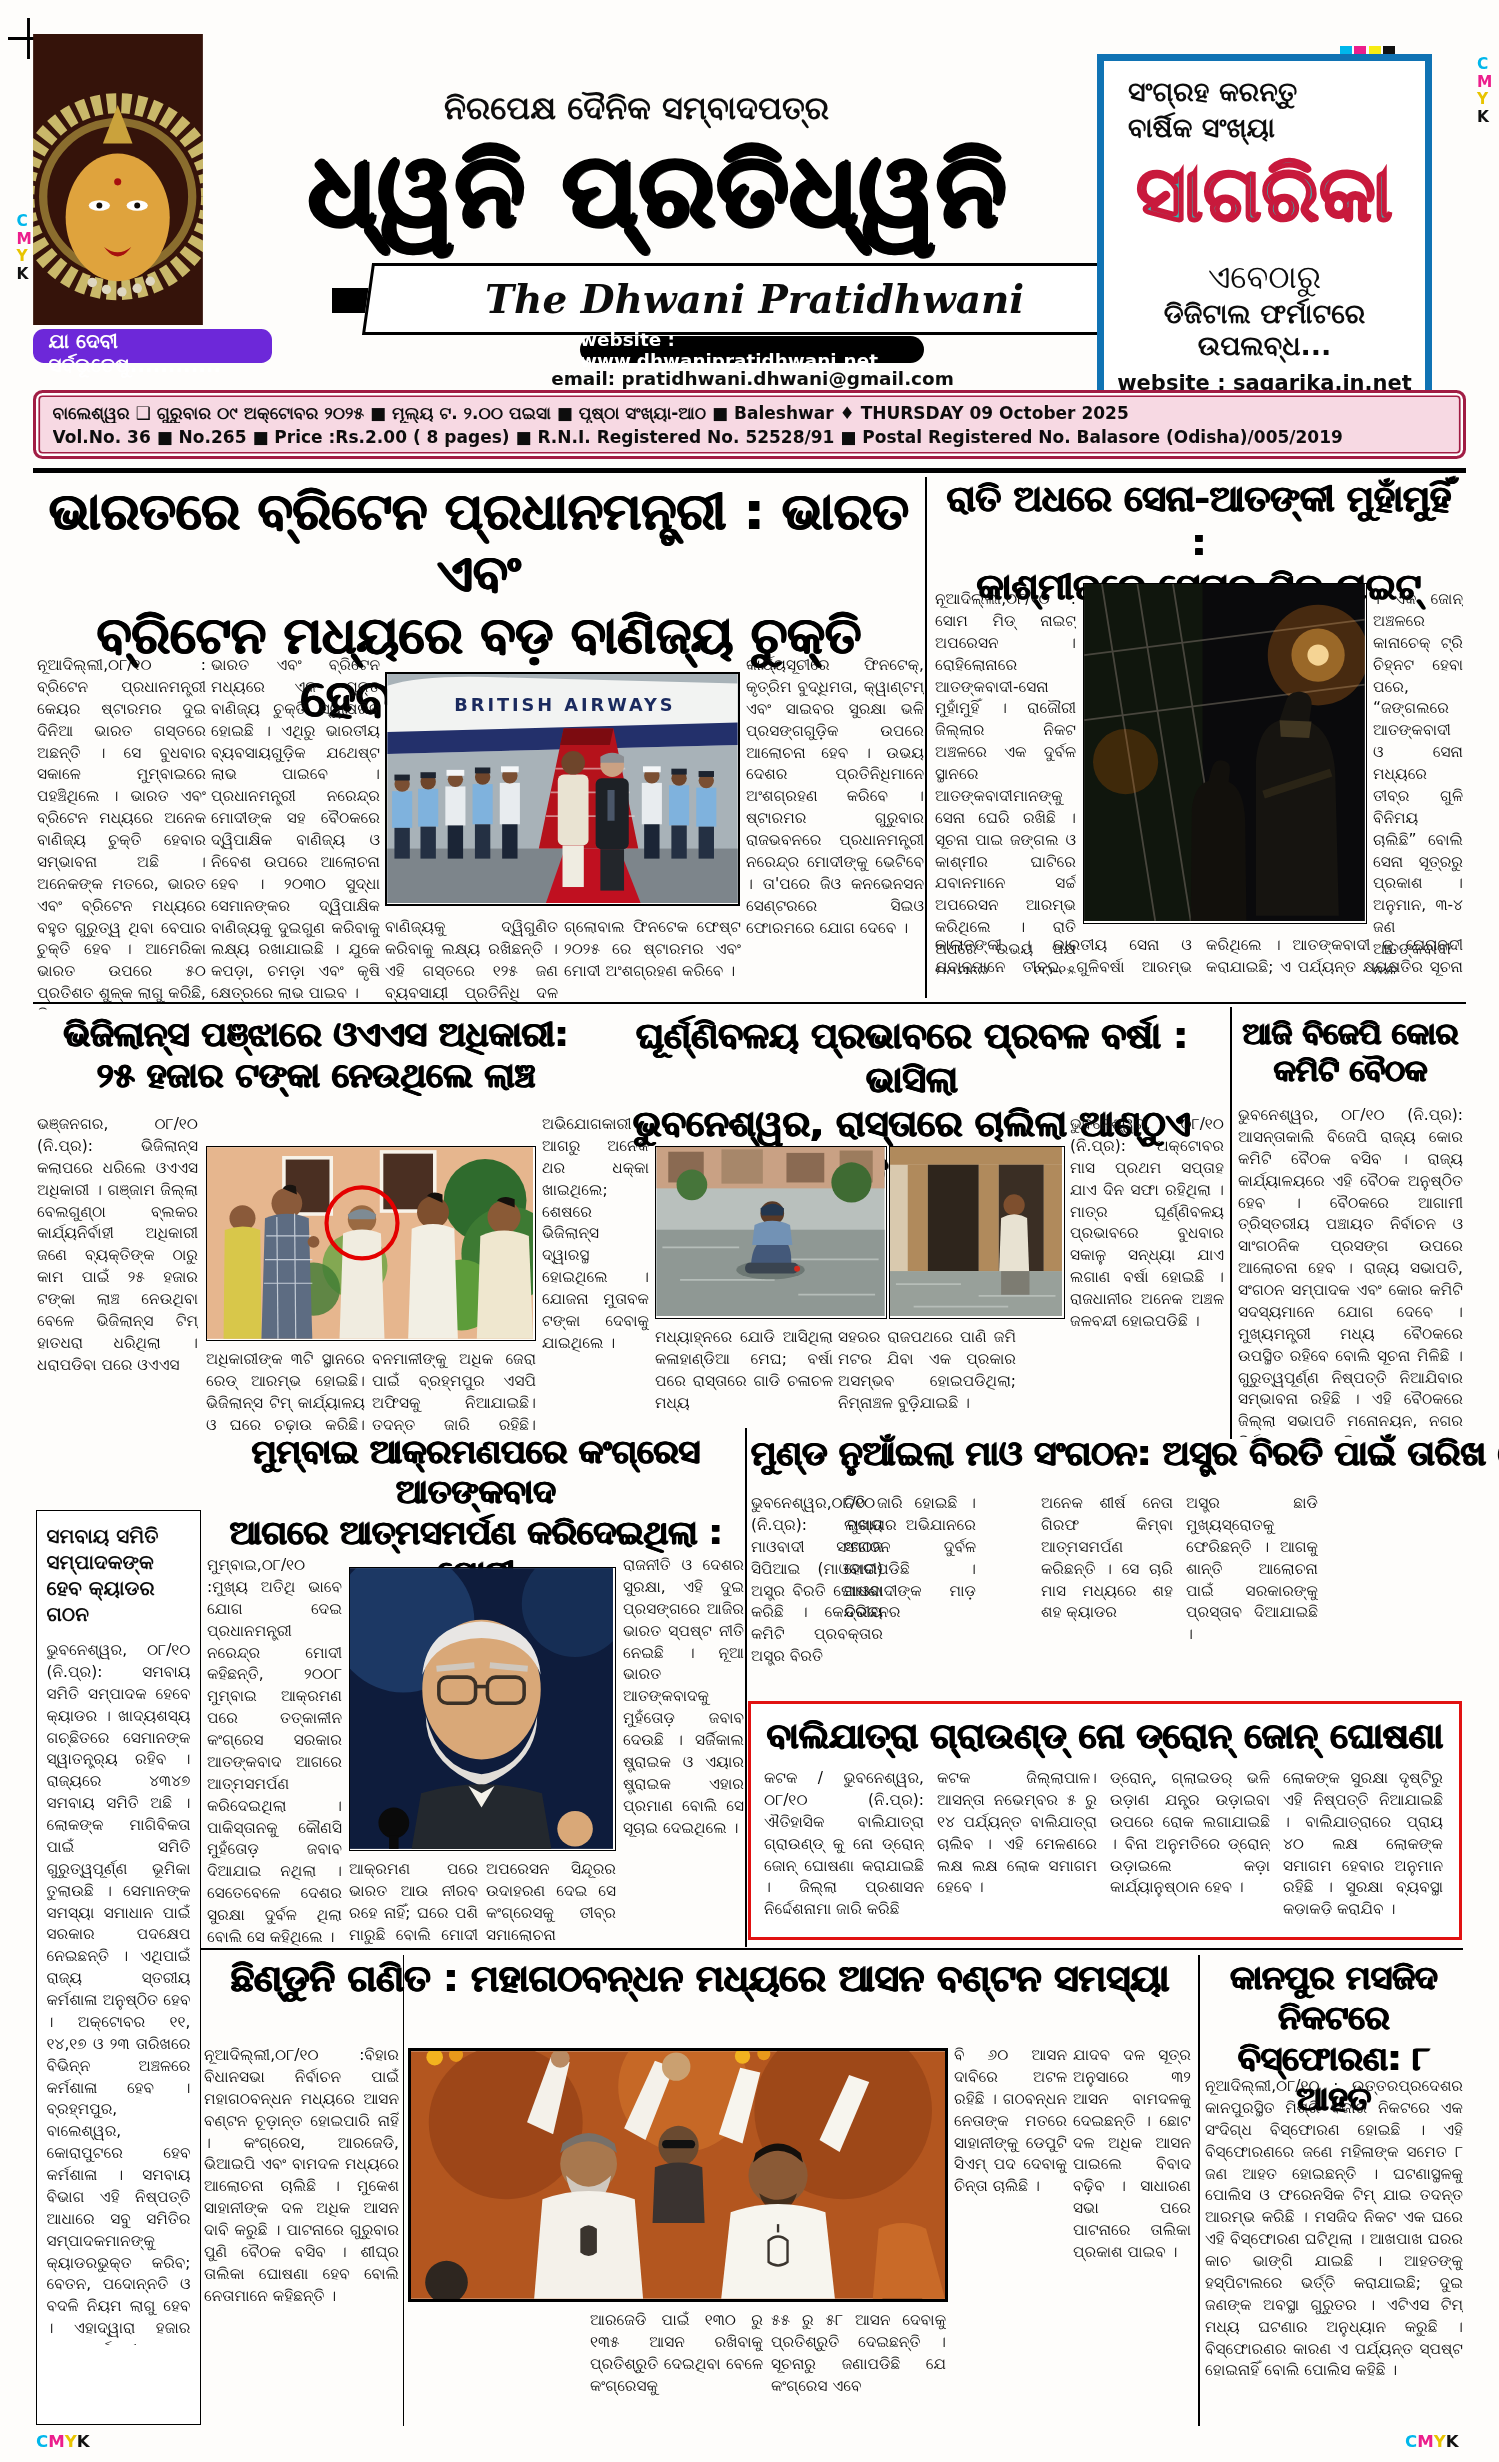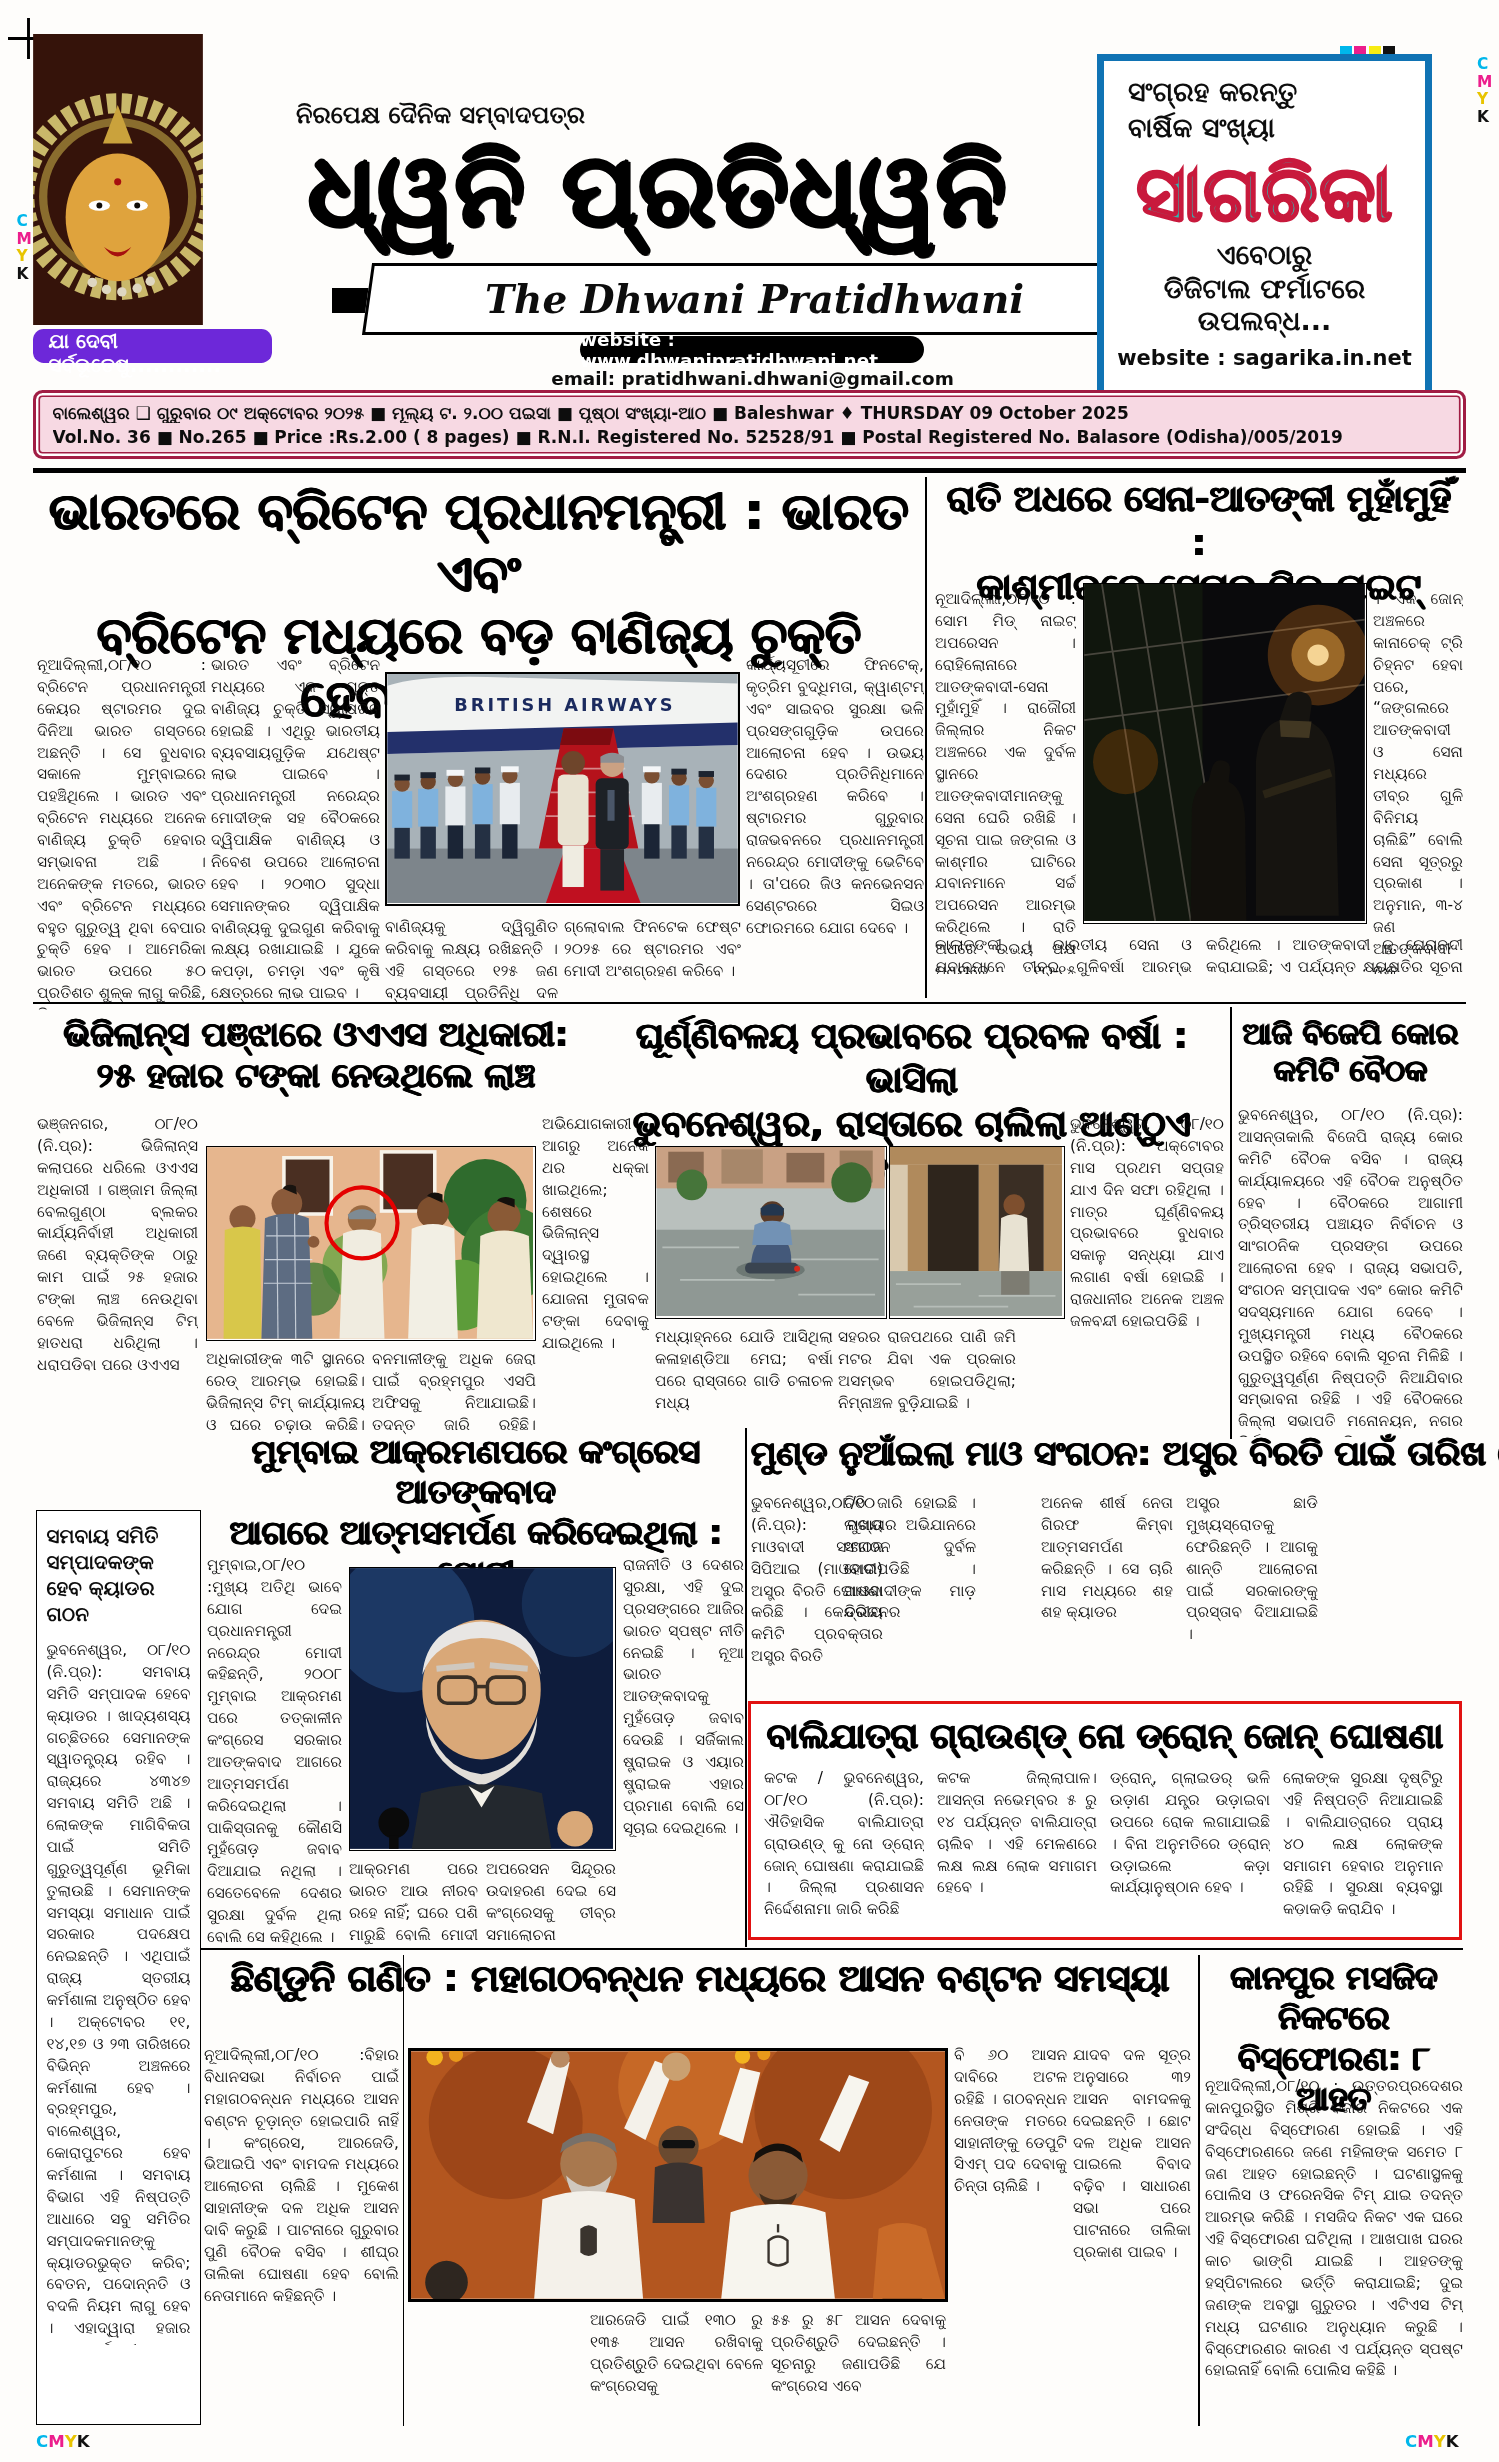--- a/index.html
+++ b/index.html
@@ -76,36 +76,36 @@
         <circle cx="124" cy="432" r="8" fill="#ded7c2"></circle>
         <circle cx="150" cy="436" r="8" fill="#ded7c2"></circle>
         <circle cx="176" cy="430" r="8" fill="#ded7c2"></circle>
         <circle cx="198" cy="418" r="8" fill="#ded7c2"></circle>
     </svg>
   </div>
   <div class="abs devibox" style="left:33px;top:329px;width:239px;height:34px;padding-left:15.4px;">
     <span style="font-size:20px;font-weight:bold;">ଯା ଦେବୀ ସର୍ବଭୂତେଷୁ............</span>
   </div>
 
-  <div class="abs" style="left:296px;top:101px;width:681px;font-size:24px;font-weight:bold;">ନିରପେକ୍ଷ ଦୈନିକ ସମ୍ବାଦପତ୍ର</div>
+  <div class="abs" style="left:296px;top:89px;width:681px;text-align:center;font-size:32px;font-weight:bold;">ନିରପେକ୍ଷ ଦୈନିକ ସମ୍ବାଦପତ୍ର</div>
   <div class="abs masttitle" style="left:261px;top:132px;width:794px;font-size:100px;">ଧ୍ୱନି ପ୍ରତିଧ୍ୱନି</div>
 
   <div class="abs rule" style="left:332px;top:288px;width:829px;height:25px;"></div>
   <div class="abs" style="left:367px;top:263px;width:770px;height:66px;background:#fff;border:3px solid #000;transform:skewX(-8deg);display:flex;align-items:center;justify-content:center;">
     <span class="script" style="font-size:39px;transform:skewX(8deg);">The Dhwani Pratidhwani</span>
   </div>
 
   <div class="abs pill" style="left:580px;top:336px;width:344px;height:27px;font-size:18.4px;">website : www.dhwanipratidhwani.net</div>
   <div class="abs" style="left:551px;top:368px;width:403px;text-align:center;font-size:18.4px;font-weight:bold;">email: pratidhwani.dhwani@gmail.com</div>
 
   <div class="abs adbox" style="left:1097px;top:54px;width:335px;height:368px;padding:15.4px 12px;">
     <div style="font-size:27px;font-weight:bold;text-align:left;padding-left:12px;">ସଂଗ୍ରହ କରନ୍ତୁ</div>
     <div style="font-size:27px;font-weight:bold;text-align:left;padding-left:12px;margin-top:4px;">ବାର୍ଷିକ ସଂଖ୍ୟା</div>
     <div style="font-size:76px;font-weight:900;color:#35b3af;-webkit-text-stroke:2.4px #c8193c;margin-top:4.7px;">ସାଗରିକା</div>
-    <div style="font-size:27px;font-weight:bold;margin-top:0;">ଏବେଠାରୁ</div>
+    <div style="font-size:32px;font-weight:normal;margin-top:19px;">ଏବେଠାରୁ</div>
     <div style="font-size:27px;font-weight:bold;margin-top:2.4px;">ଡିଜିଟାଲ ଫର୍ମାଟରେ ଉପଲବ୍ଧ...</div>
     <div style="font-size:21px;font-weight:bold;margin-top:8.3px;">website : sagarika.in.net</div>
   </div>
 
   <div class="abs infobar" style="left:33px;top:400px;width:1048px;height:0;"></div>
   <div class="abs infobar" style="left:33px;top:390px;width:1433px;height:69px;padding:9.5px 16.6px;">
     <div class="infoline">ବାଲେଶ୍ୱର ❑ ଗୁରୁବାର ୦୯ ଅକ୍ଟୋବର ୨୦୨୫ ■  ମୂଲ୍ୟ ଟ. ୨.୦୦ ପଇସା ■  ପୃଷ୍ଠା ସଂଖ୍ୟା-ଆଠ ■ Baleshwar   ♦   THURSDAY 09 October 2025</div>
     <div class="infoline" style="margin-top:4.7px;">Vol.No. 36 ■ No.265 ■ Price :Rs.2.00 ( 8 pages)  ■ R.N.I. Registered No. 52528/91 ■  Postal Registered No. Balasore (Odisha)/005/2019</div>
   </div>
 

